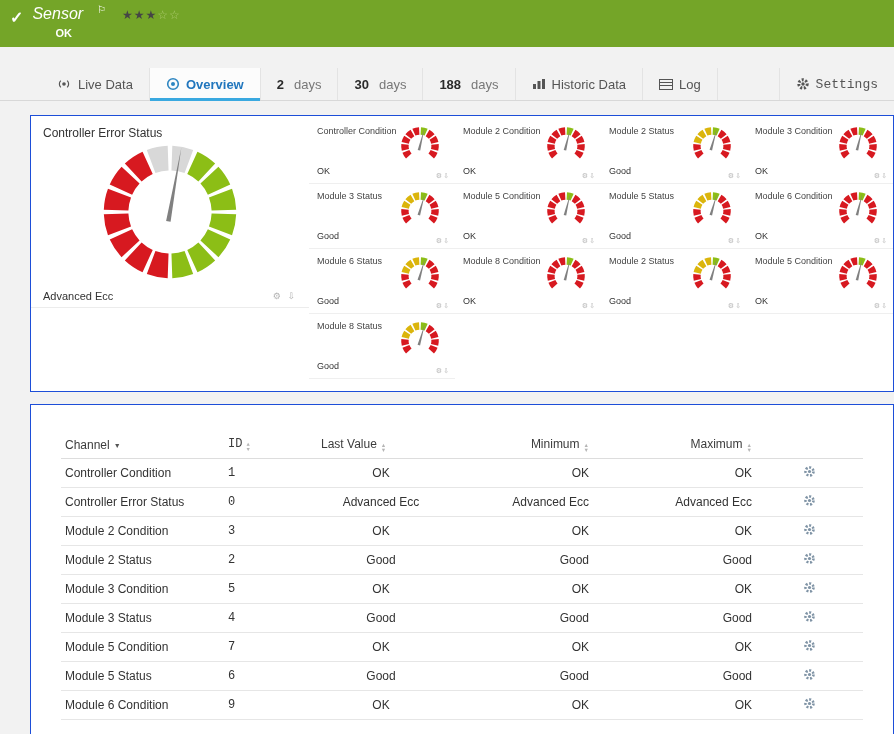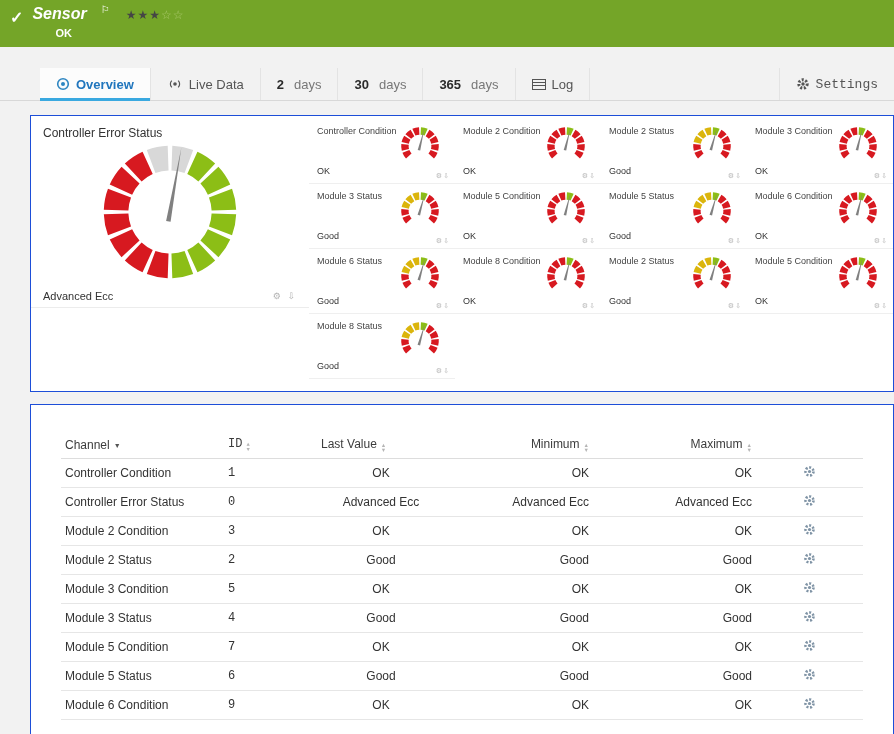--- a/index.html
+++ b/index.html
@@ -6,21 +6,21 @@
   body{
     width:894px;height:734px;overflow:hidden;background:#f2f2f2;
     font-family:"Liberation Sans",sans-serif;position:relative;
   }
   
   .topbar{box-sizing:border-box;height:47px;background:#74a528;color:#fff;
     display:flex;align-items:flex-start;padding:5px 10px 0 10px;}
   .check{font-size:16px;font-weight:bold;margin:3px 9px 0 0;}
   .tb-main{display:flex;flex-direction:column;}
   .tb-line1{display:flex;align-items:baseline;white-space:nowrap;}
-  .kind{font-style:italic;font-weight:bold;font-size:16px;margin-right:8px;}
+  .kind{font-style:italic;font-weight:normal;font-size:16px;margin-right:8px;}
   .sname{font-size:16px;}
   .flag{font-size:10px;margin-left:6px;position:relative;top:-6px;}
   .stars{margin-left:16px;font-size:12px;letter-spacing:1px;color:#454545;}
   .stars .empty{color:#a9c86a;}
   .status-ok{font-size:11px;font-weight:bold;margin-top:4px;padding-left:23px;}
   
   .tabbar{display:flex;align-items:stretch;height:33px;margin-top:21px;
     border-bottom:1px solid #d8d8d8;padding-left:40px;box-sizing:border-box;}
   .tab{display:flex;align-items:center;gap:6px;padding:0 16px;font-size:13px;
     color:#555;border-right:1px solid #e3e3e3;cursor:pointer;position:relative;white-space:nowrap;}
@@ -74,49 +74,59 @@
     <div class="tb-line1">
       <span class="kind">Sensor</span>
       <span class="flag">⚐</span>
       <span class="stars"><span>★★★</span><span class="empty">☆☆</span></span>
     </div>
     <div class="status-ok">OK</div>
   </div>
 </div>
 
 <div class="tabbar">
+  <div class="tab">
+    <span class="tabicon">
+        <svg width="16" height="12">
+          <circle cx="8" cy="6" r="1.8" fill="#555"></circle>
+          <path d="M4.8 2.6a4.8 4.8 0 0 0 0 6.8M11.2 2.6a4.8 4.8 0 0 1 0 6.8" fill="none" stroke="#555" stroke-width="1.2"></path>
+        </svg>
+      </span>
+    <span>Live Data</span>
+  </div>
   <div class="tab active">
     <span class="tabicon">
         <svg width="14" height="14">
           <circle cx="7" cy="7" r="5.3" fill="none" stroke="#2e86c1" stroke-width="1.6"></circle>
           <circle cx="7" cy="7" r="2" fill="#2e86c1"></circle>
         </svg>
       </span>
     <span>Overview</span>
   </div>
   <div class="tab">
-    <span class="tabicon">
-        <svg width="16" height="12">
-          <circle cx="8" cy="6" r="1.8" fill="#555"></circle>
-          <path d="M4.8 2.6a4.8 4.8 0 0 0 0 6.8M11.2 2.6a4.8 4.8 0 0 1 0 6.8" fill="none" stroke="#555" stroke-width="1.2"></path>
-        </svg>
-      </span>
-    <span>Live Data</span>
-  </div>
-  <div class="tab">
     <span class="num">2</span>
       <span class="daylbl">days</span>
   </div>
   <div class="tab">
     <span class="num">30</span>
       <span class="daylbl">days</span>
   </div>
   <div class="tab">
-    <span class="num">365</span>
+    <span class="num">188</span>
       <span class="daylbl">days</span>
+  </div>
+  <div class="tab">
+    <span class="tabicon">
+        <svg width="14" height="12">
+          <rect x="1" y="6" width="3" height="5" fill="#555"></rect>
+          <rect x="5.5" y="3" width="3" height="8" fill="#555"></rect>
+          <rect x="10" y="1" width="3" height="10" fill="#555"></rect>
+        </svg>
+      </span>
+    <span>Historic Data</span>
   </div>
   <div class="tab">
     <span class="tabicon">
         <svg width="14" height="11">
           <rect x="0.5" y="0.5" width="13" height="10" fill="none" stroke="#555"></rect>
           <line x1="0.5" y1="3.5" x2="13.5" y2="3.5" stroke="#555"></line>
           <line x1="0.5" y1="6.5" x2="13.5" y2="6.5" stroke="#555"></line>
         </svg>
       </span>
     <span>Log</span>

